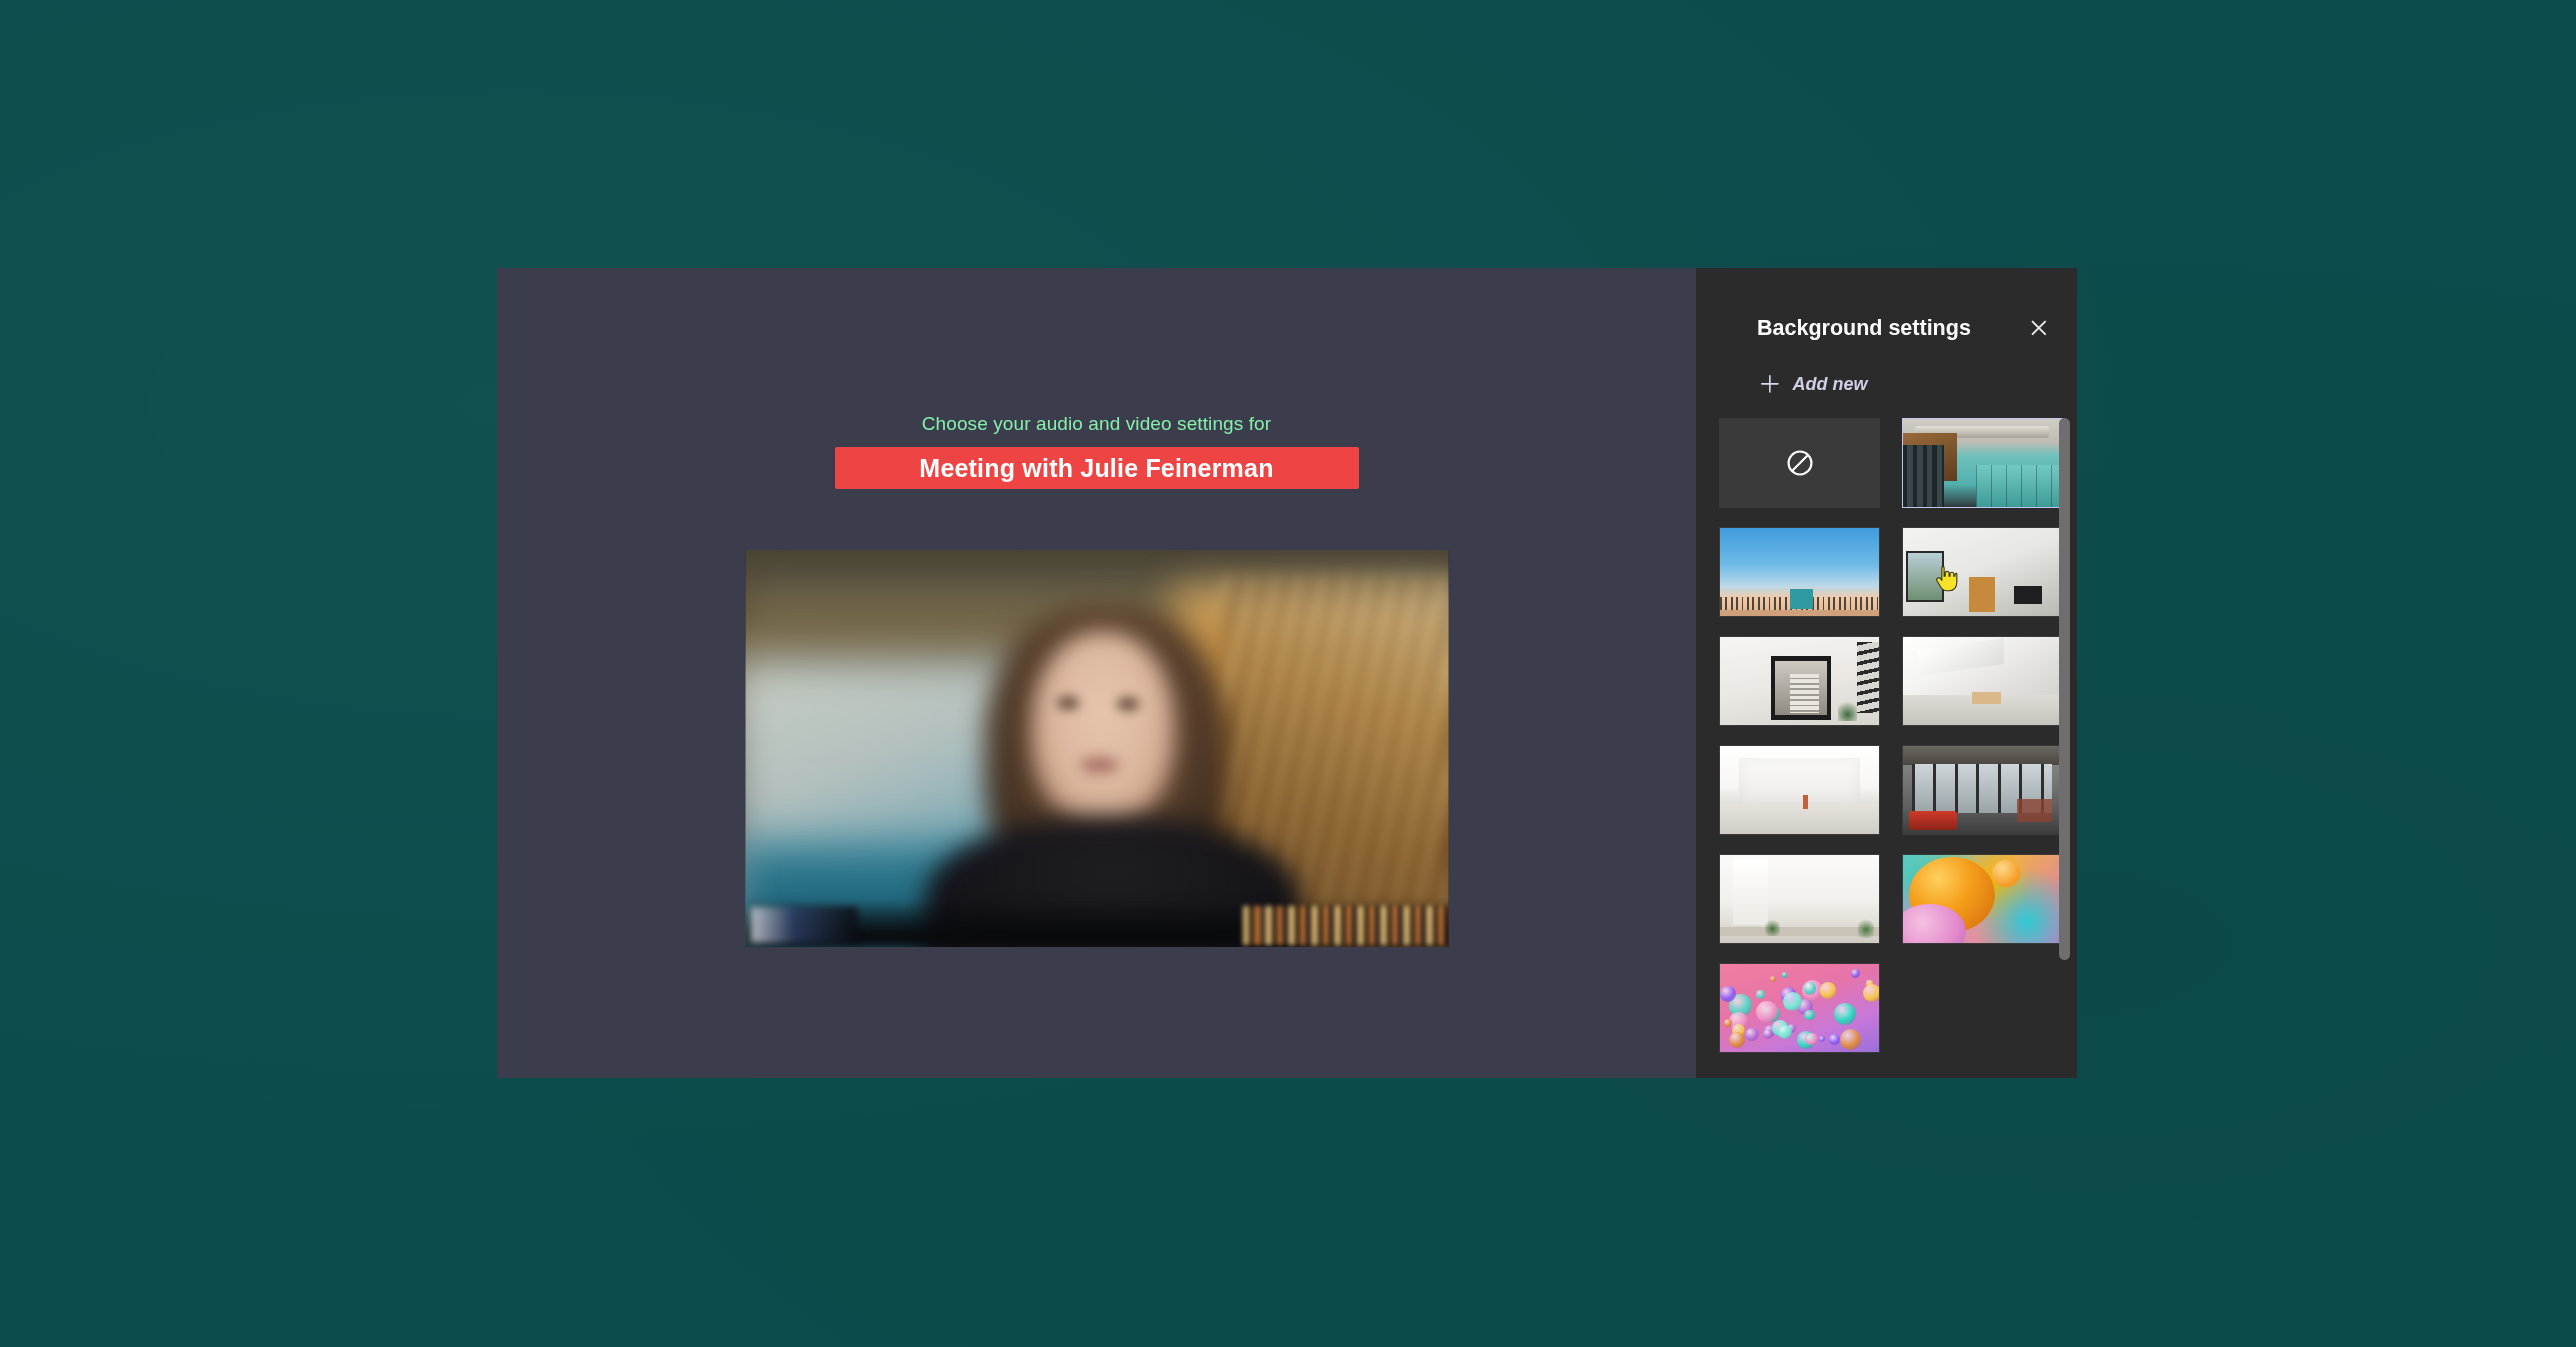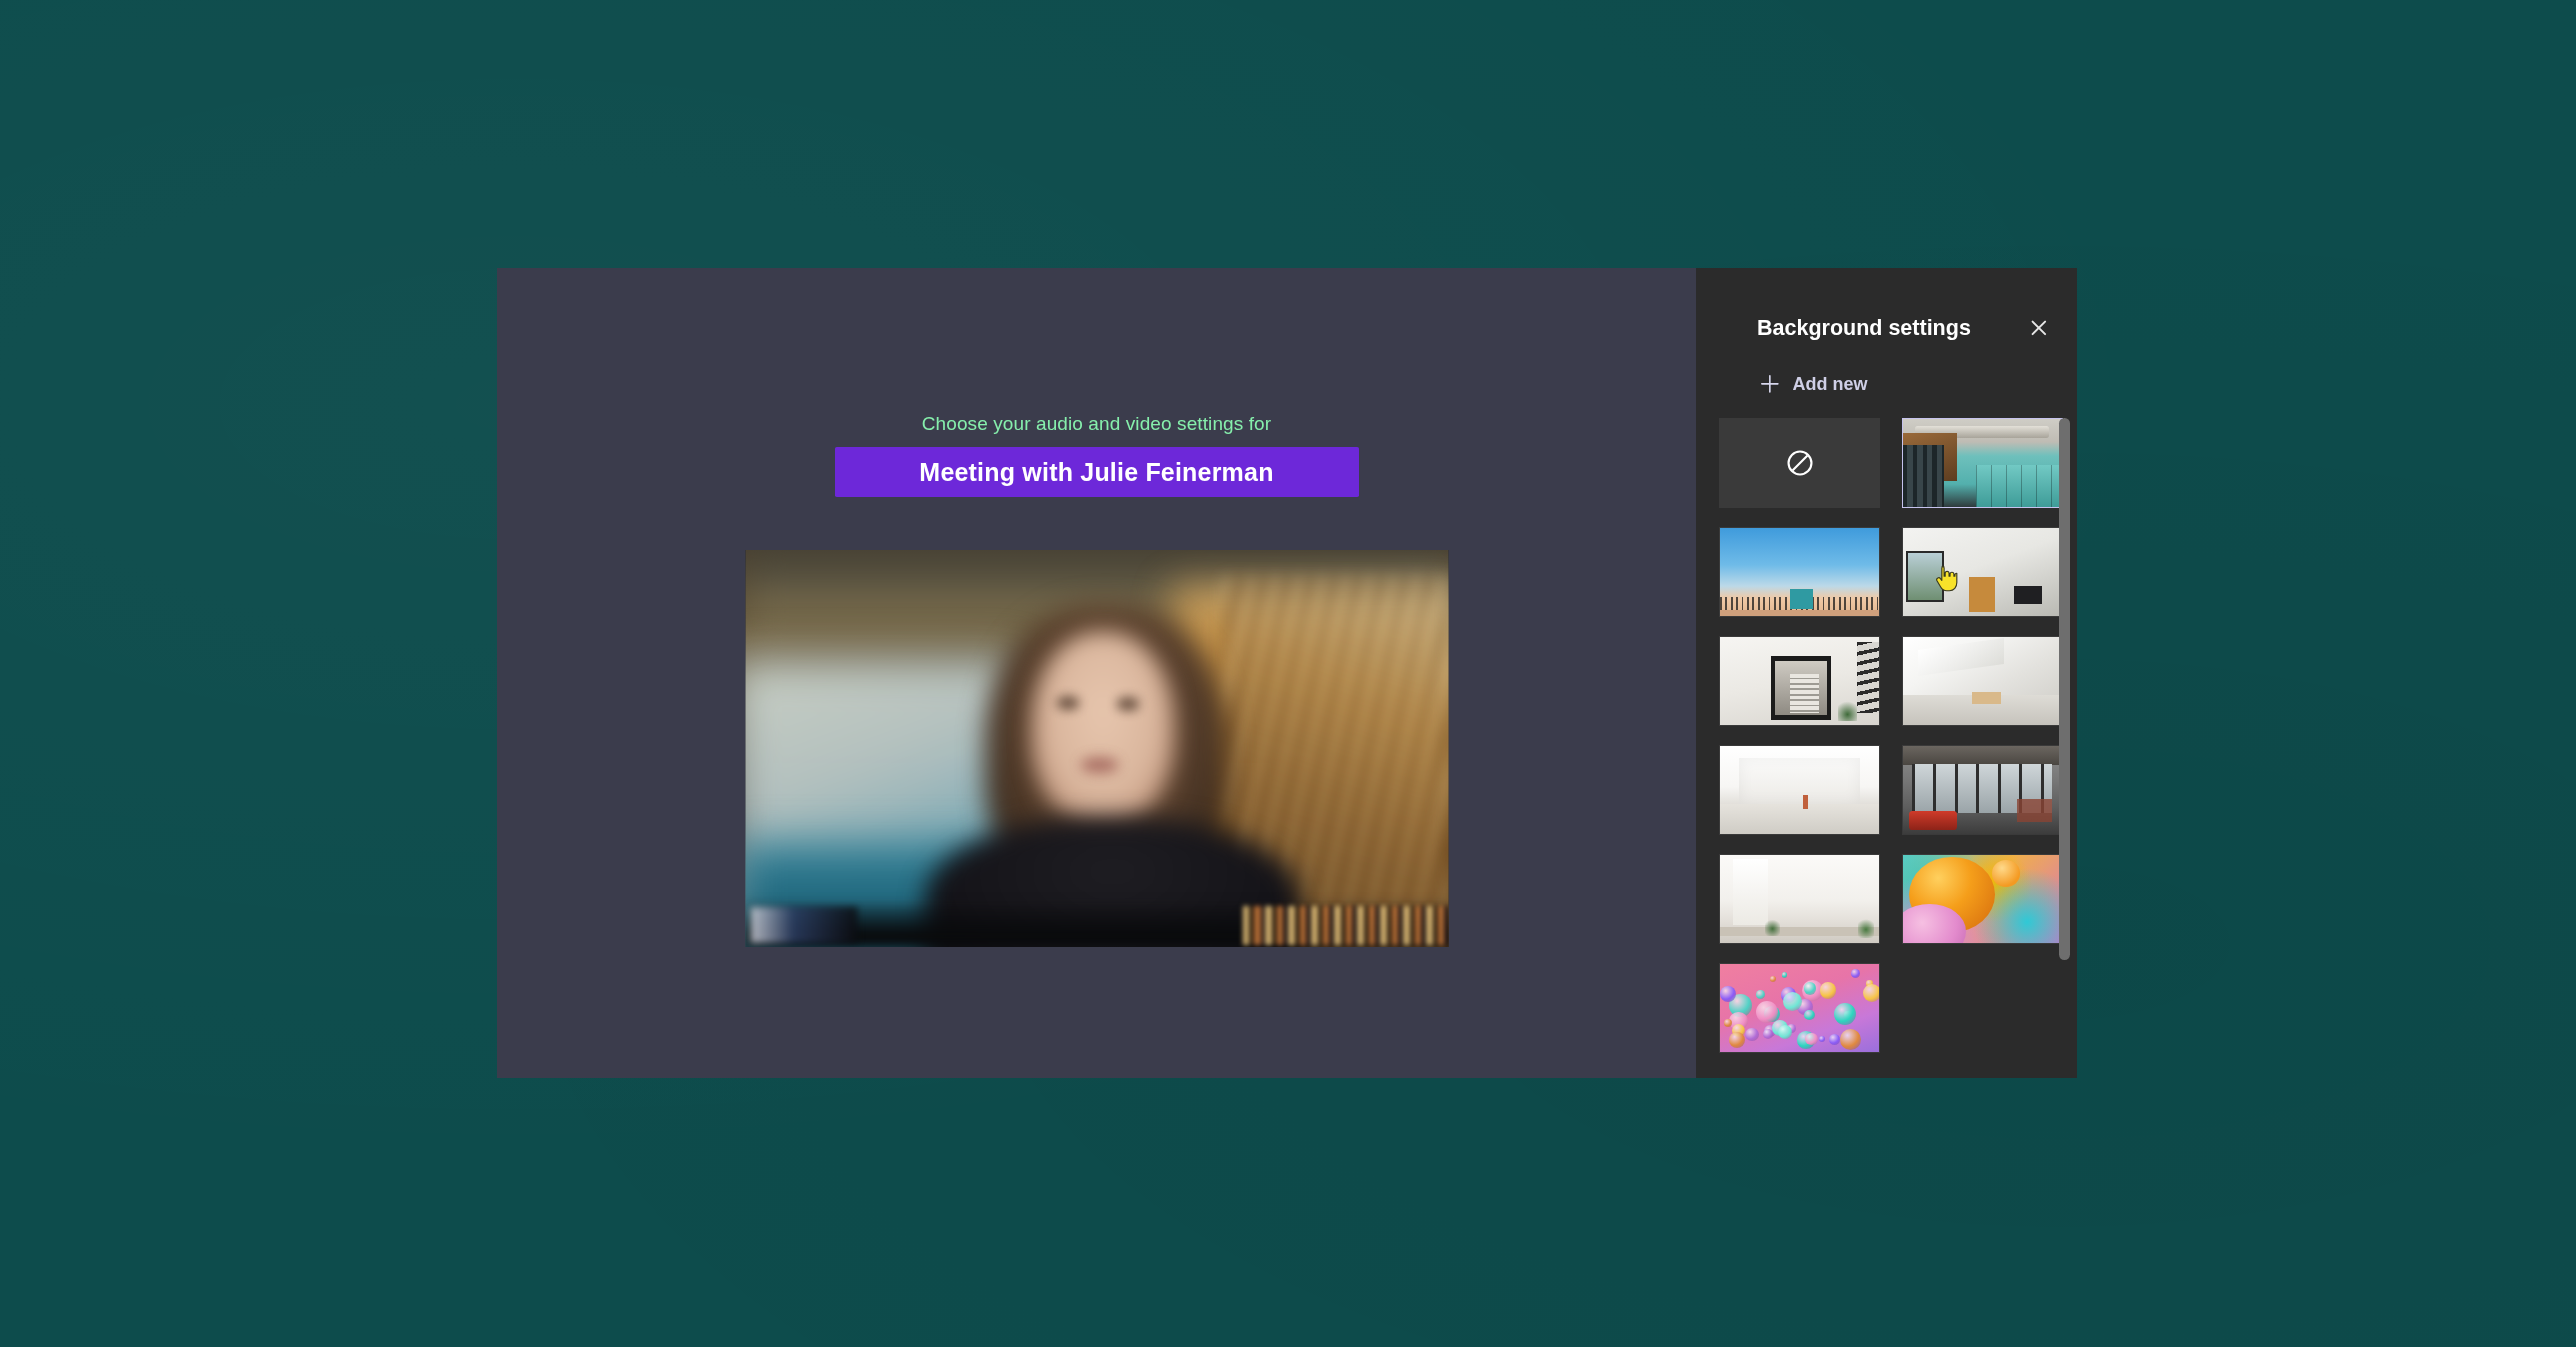--- a/index.html
+++ b/index.html
@@ -45,22 +45,22 @@
     align-items: center;
   }
   #prejoin-subtitle {
     color: #86efac;
     font-size: 19px;
     letter-spacing: 0.1px;
     margin-bottom: 12px;
   }
   #meeting-title-bar {
     width: 524px;
-    height: 50px;
-    background: #6d28d9;
+    height: 42px;
+    background: #ef4444;
     display: flex;
     align-items: center;
     justify-content: center;
     border-radius: 1.8px;
   }
   #meeting-title {
     color: #ffffff;
     font-size: 25px;
     font-weight: bold;
     letter-spacing: 0.2px;
@@ -223,20 +223,21 @@
     background: none;
     border: none;
     cursor: pointer;
     padding: 3.6px 5.4px;
   }
   #add-new-label {
     color: #cfcfe6;
     font-size: 18px;
     font-weight: bold;
     font-family: "Liberation Sans", sans-serif;
+    font-style: italic;
   }
   #bg-grid-scroll {
     position: absolute;
     left: 23px; right: 9px;
     top: 150px; bottom: 0;
     overflow: hidden;
   }
   #bg-grid {
     display: grid;
     grid-template-columns: repeat(2, 161px);

